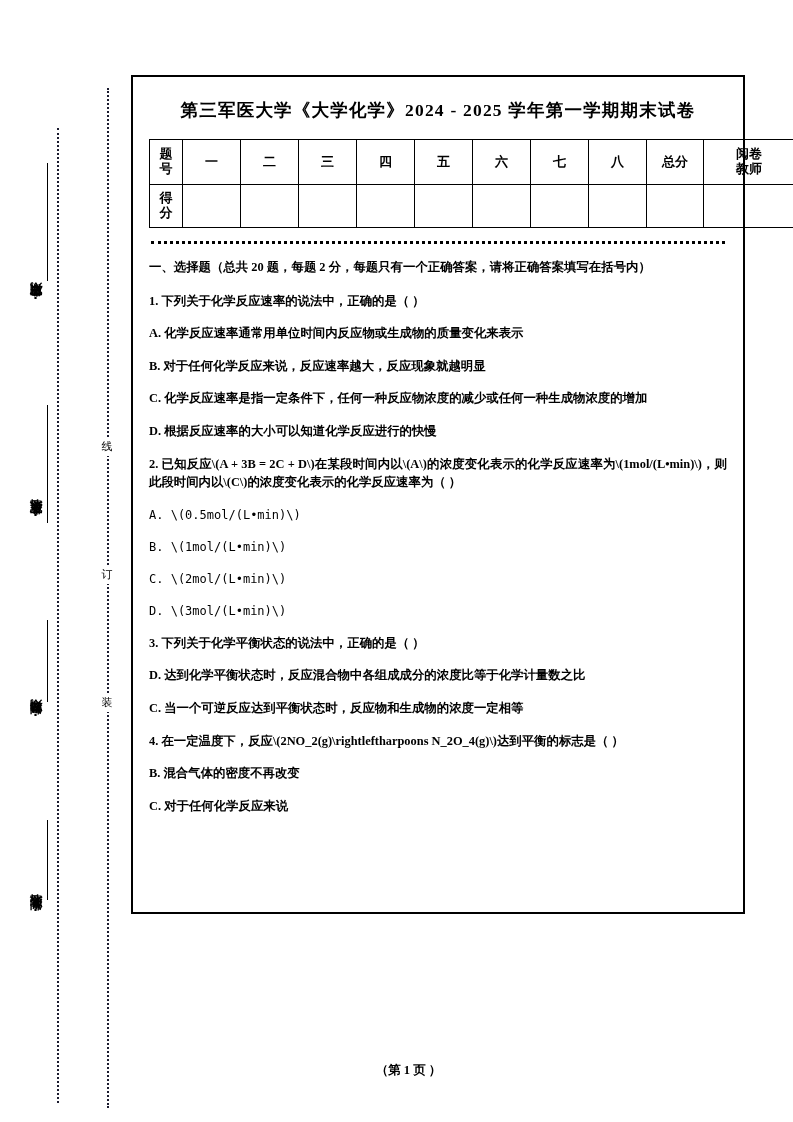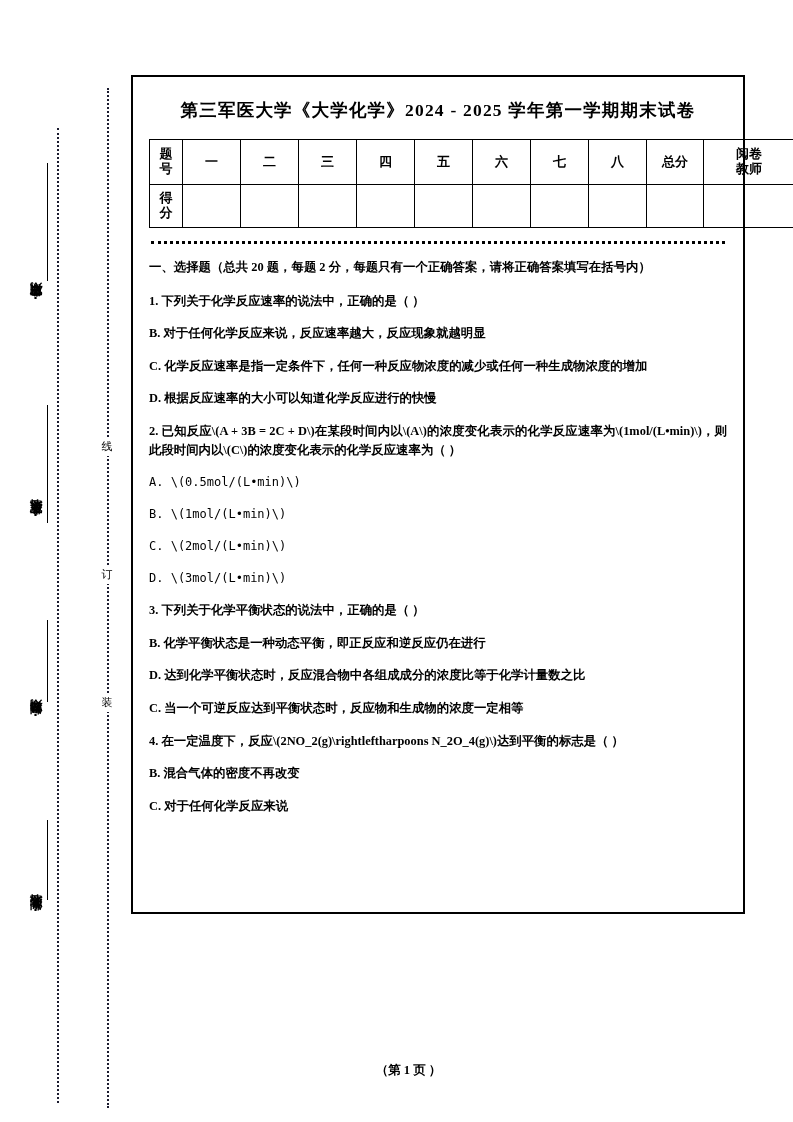--- a/index.html
+++ b/index.html
@@ -233,32 +233,32 @@
   </tbody>
     </table>
 
   <div class="dot-sep"></div>
 
   <div class="body-text">
 
     <p class="sec-head">一、选择题（总共 20 题，每题 2 分，每题只有一个正确答案，请将正确答案填写在括号内）</p>
 
     <p class="q-stem">1. 下列关于化学反应速率的说法中，正确的是（  ）</p>
+    <p class="q-opt">A. 化学反应速率通常用单位时间内反应物或生成物的质量变化来表示</p>
     <p class="q-opt">B. 对于任何化学反应来说，反应速率越大，反应现象就越明显</p>
     <p class="q-opt">C. 化学反应速率是指一定条件下，任何一种反应物浓度的减少或任何一种生成物浓度的增加</p>
     <p class="q-opt">D. 根据反应速率的大小可以知道化学反应进行的快慢</p>
 
     <p class="q-stem">2. 已知反应\(A + 3B = 2C + D\)在某段时间内以\(A\)的浓度变化表示的化学反应速率为\(1mol/(L•min)\)，则此段时间内以\(C\)的浓度变化表示的化学反应速率为（  ）</p>
     <p class="q-opt mono">A. \(0.5mol/(L•min)\)</p>
     <p class="q-opt mono">B. \(1mol/(L•min)\)</p>
     <p class="q-opt mono">C. \(2mol/(L•min)\)</p>
     <p class="q-opt mono">D. \(3mol/(L•min)\)</p>
 
     <p class="q-stem">3. 下列关于化学平衡状态的说法中，正确的是（  ）</p>
-    <p class="q-opt">B. 化学平衡状态是一种动态平衡，即正反应和逆反应仍在进行</p>
     <p class="q-opt">D. 达到化学平衡状态时，反应混合物中各组成成分的浓度比等于化学计量数之比</p>
     <p class="q-opt">C. 当一个可逆反应达到平衡状态时，反应物和生成物的浓度一定相等</p>
 
     <p class="q-stem">4. 在一定温度下，反应\(2NO_2(g)\rightleftharpoons N_2O_4(g)\)达到平衡的标志是（  ）</p>
     <p class="q-opt">B. 混合气体的密度不再改变</p>
     <p class="q-opt">C. 对于任何化学反应来说</p>
 
   </div>
 </div>
 

